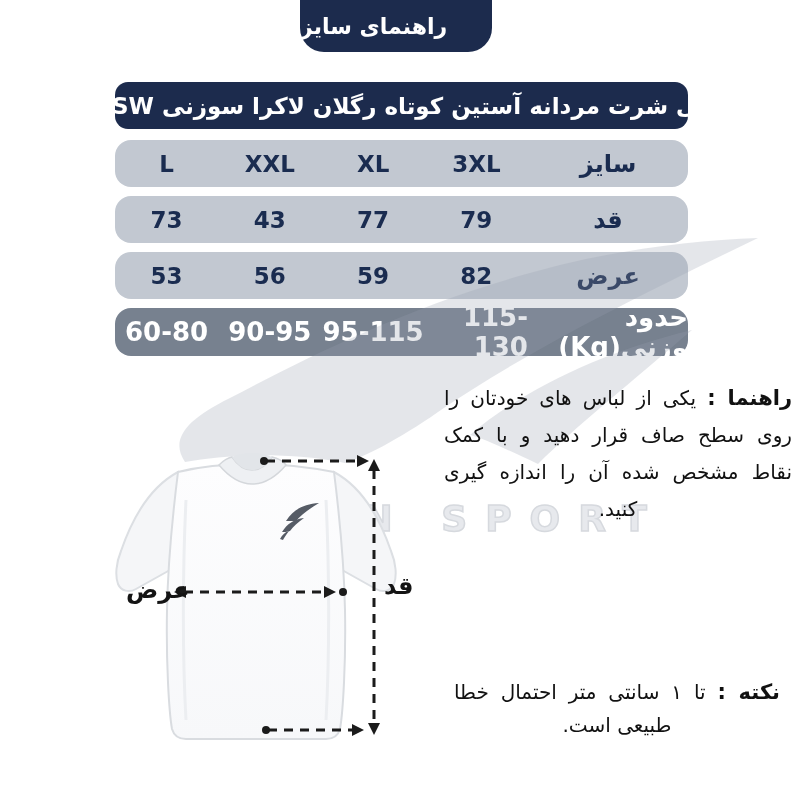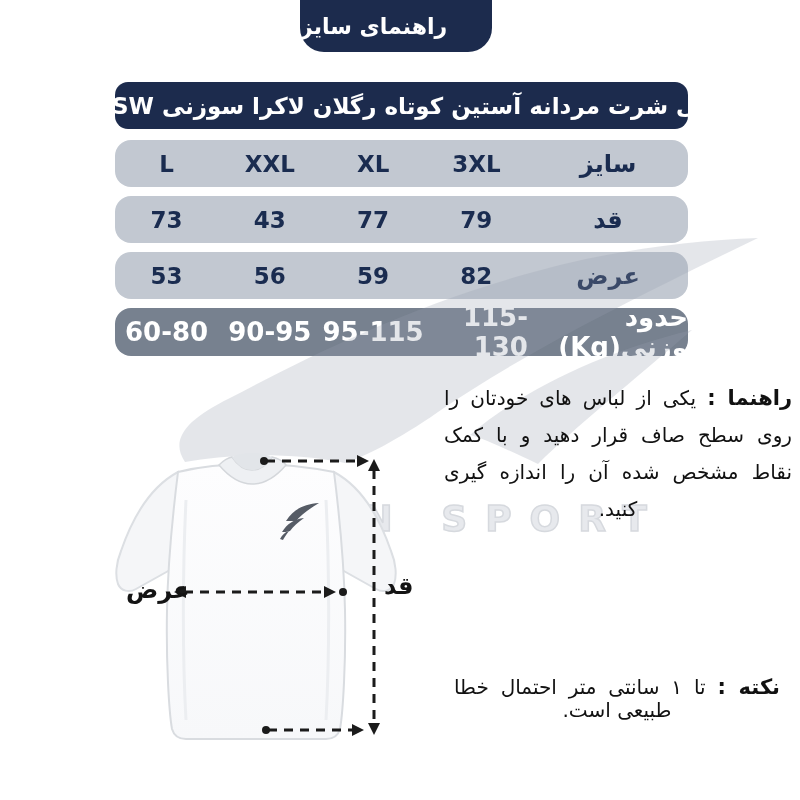--- a/index.html
+++ b/index.html
@@ -49,21 +49,21 @@
   
   .guide-text{
     position:absolute;right:8px;top:380px;width:348px;z-index:4;
     direction:rtl;text-align:justify;text-align-last:center;
     font-size:20px;line-height:37px;color:#111;
   }
   .guide-text b{font-size:21px;}
   .note-text{
     position:absolute;right:20px;top:676px;width:326px;z-index:4;
     direction:rtl;text-align:justify;text-align-last:center;
-    font-size:20px;line-height:23px;color:#111;
+    font-size:20px;line-height:33px;color:#111;
   }
   .note-text b{font-size:21px;}
 </style>
 </head>
 <body>
 
 <div id="canvas">
 
   <div class="header-badge">
     <span>راهنمای سایز</span>

